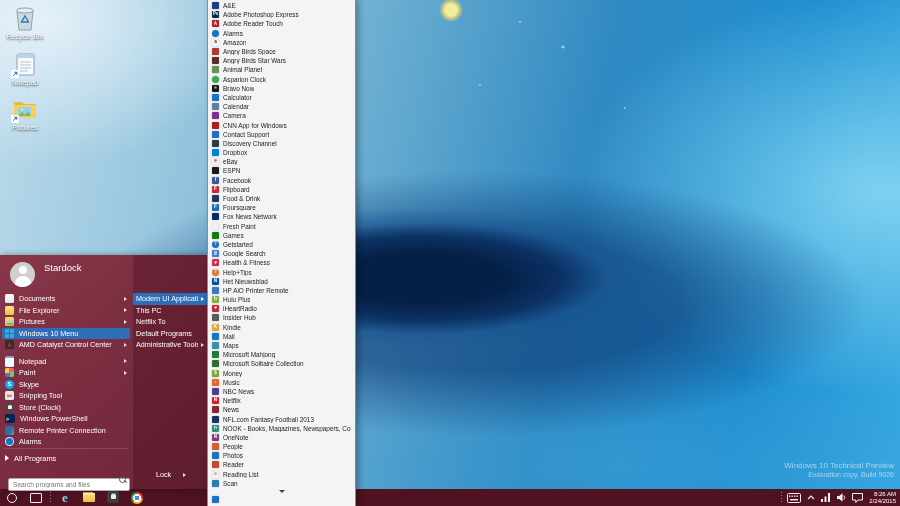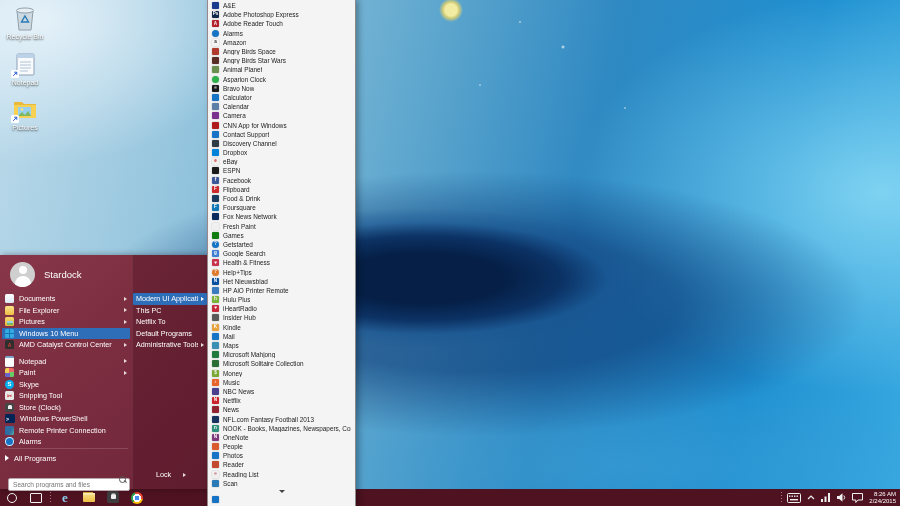--- a/index.html
+++ b/index.html
@@ -55,21 +55,21 @@
   #tray{margin-left:auto;display:flex;align-items:center;height:17px;}
   .tray-icon{display:flex;align-items:center;justify-content:center;height:17px;padding:0 3px;}
   #tray-clock{color:#fff;font-size:6px;line-height:1.15;text-align:right;padding:0 4px 0 3px;}
 
   
   #start-menu{position:absolute;left:0;top:255px;width:207px;height:234px;z-index:6;
     background:linear-gradient(135deg, rgba(133,48,66,.96), rgba(112,32,50,.96));
     box-shadow:2px 0 6px rgba(0,0,0,.35);color:#fff;}
   #sm-right-bg{position:absolute;left:132px;top:0;width:75px;height:100%;
     background:rgba(55,8,22,.28);border-left:1px solid rgba(255,255,255,.07);}
-  #user-row{position:absolute;left:10px;top:7px;display:flex;align-items:center;}
+  #user-row{position:absolute;left:10px;top:7px;display:flex;align-items:flex-start;}
   #avatar{width:25px;height:25px;border-radius:50%;background:#cfcfcf;position:relative;overflow:hidden;}
   #avatar::before{content:"";position:absolute;left:8.5px;top:4px;width:8px;height:8px;border-radius:50%;background:#fff;}
   #avatar::after{content:"";position:absolute;left:4.5px;top:14px;width:16px;height:12px;border-radius:8px 8px 0 0;background:#fff;}
   #user-name{margin-left:9px;font-size:9.5px;}
 
   #start-left-items{position:absolute;left:2px;top:38px;width:128px;}
   #start-right-items{position:absolute;left:133px;top:38px;width:74px;}
   .sm-row{height:11.55px;display:flex;align-items:center;font-size:7.2px;padding:0 3px;border-radius:1px;}
   .sm-row.gap{margin-top:4.5px;}
   .sm-row.hl{background:#2e6db8;}
@@ -132,20 +132,24 @@
   .mi-powershell{background:#012456;font-size:5.5px;justify-content:flex-start;padding-left:1px;}
   .mi-rdp{background:linear-gradient(120deg,#2f6ea5 60%,#58b0a0);}
   .mi-alarms{background:#1673c5;box-shadow:inset 0 0 0 1px #d8eaf8;}
 </style>
 </head>
 <body>
 
 <div id="screen">
   <div id="wallpaper"></div>
 
+  <div id="watermark">
+    <div class="wm1">Windows 10 Technical Preview</div>
+    <div class="wm2">Evaluation copy. Build 9926</div>
+  </div>
 
   <div id="desktop-icons">
       <div class="desktop-icon">
         <span class="di-img"><svg width="28" height="28" viewBox="0 0 28 28">
             <path d="M6 7 L8 26 L20 26 L22 7 Z" fill="#cdd9e0" stroke="#8fa0ac" stroke-width="1"></path>
             <ellipse cx="14" cy="6.5" rx="8.5" ry="2.5" fill="#e8eff3" stroke="#8fa0ac"></ellipse>
             <path d="M14 12 l3.5 6 h-7 z" fill="none" stroke="#2a7ab5" stroke-width="1.4"></path>
           </svg></span>
         <div class="di-label">Recycle Bin</div>
       </div>

